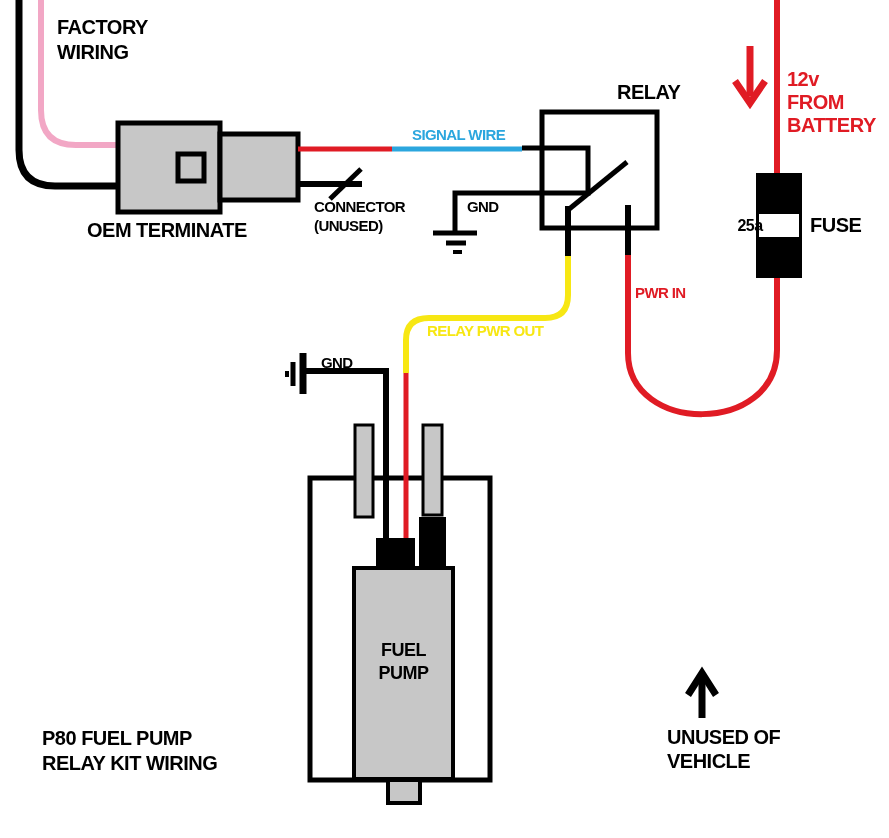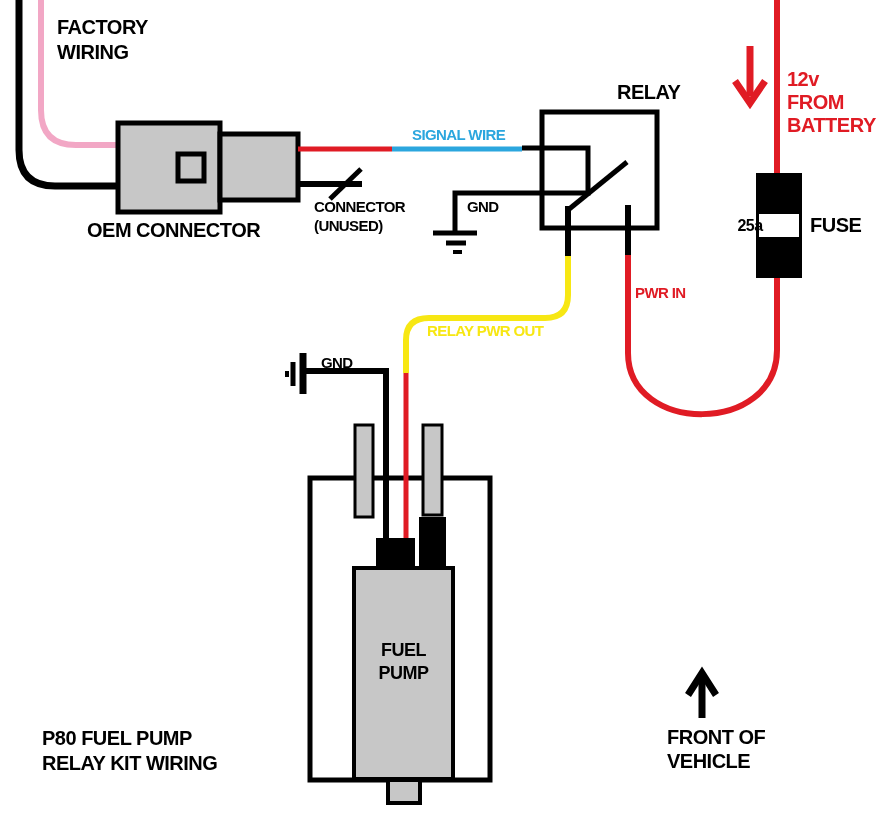--- a/index.html
+++ b/index.html
@@ -87,21 +87,21 @@
       <path class="sb fn" stroke-width="7" d="M 702 676 V 718"></path>
       <path class="sb fn" stroke-width="7" d="M 688 695 L 702 673 L 716 695"></path>
     </g>
   </svg>
 
   <div class="lbl big" style="left:57px;top:15px;">
     <span>FACTORY</span>
     <span>WIRING</span>
   </div>
 
-  <div class="lbl big" style="left:87px;top:218px;">OEM CONNECTOR</div>
+  <div class="lbl big" style="left:87px;top:218px;">OEM TERMINATE</div>
 
   <div class="lbl small" style="left:314px;top:197px;">
     <span>CONNECTOR</span>
     <span>(UNUSED)</span>
   </div>
 
   <div class="lbl small c-blue" style="left:412px;top:125px;">SIGNAL WIRE</div>
 
   <div class="lbl big" style="left:569px;top:80px;margin-left:48px;">RELAY</div>
 
@@ -127,17 +127,17 @@
     <span>FUEL</span>
     <span>PUMP</span>
   </div>
 
   <div class="lbl big" style="left:42px;top:726px;line-height:25px;">
     <span>P80 FUEL PUMP</span>
     <span>RELAY KIT WIRING</span>
   </div>
 
   <div class="lbl big" style="left:667px;top:725px;line-height:24px;">
-    <span>FRONT OF</span>
+    <span>UNUSED OF</span>
     <span>VEHICLE</span>
   </div>
 
 </div>
 
 </body></html>

